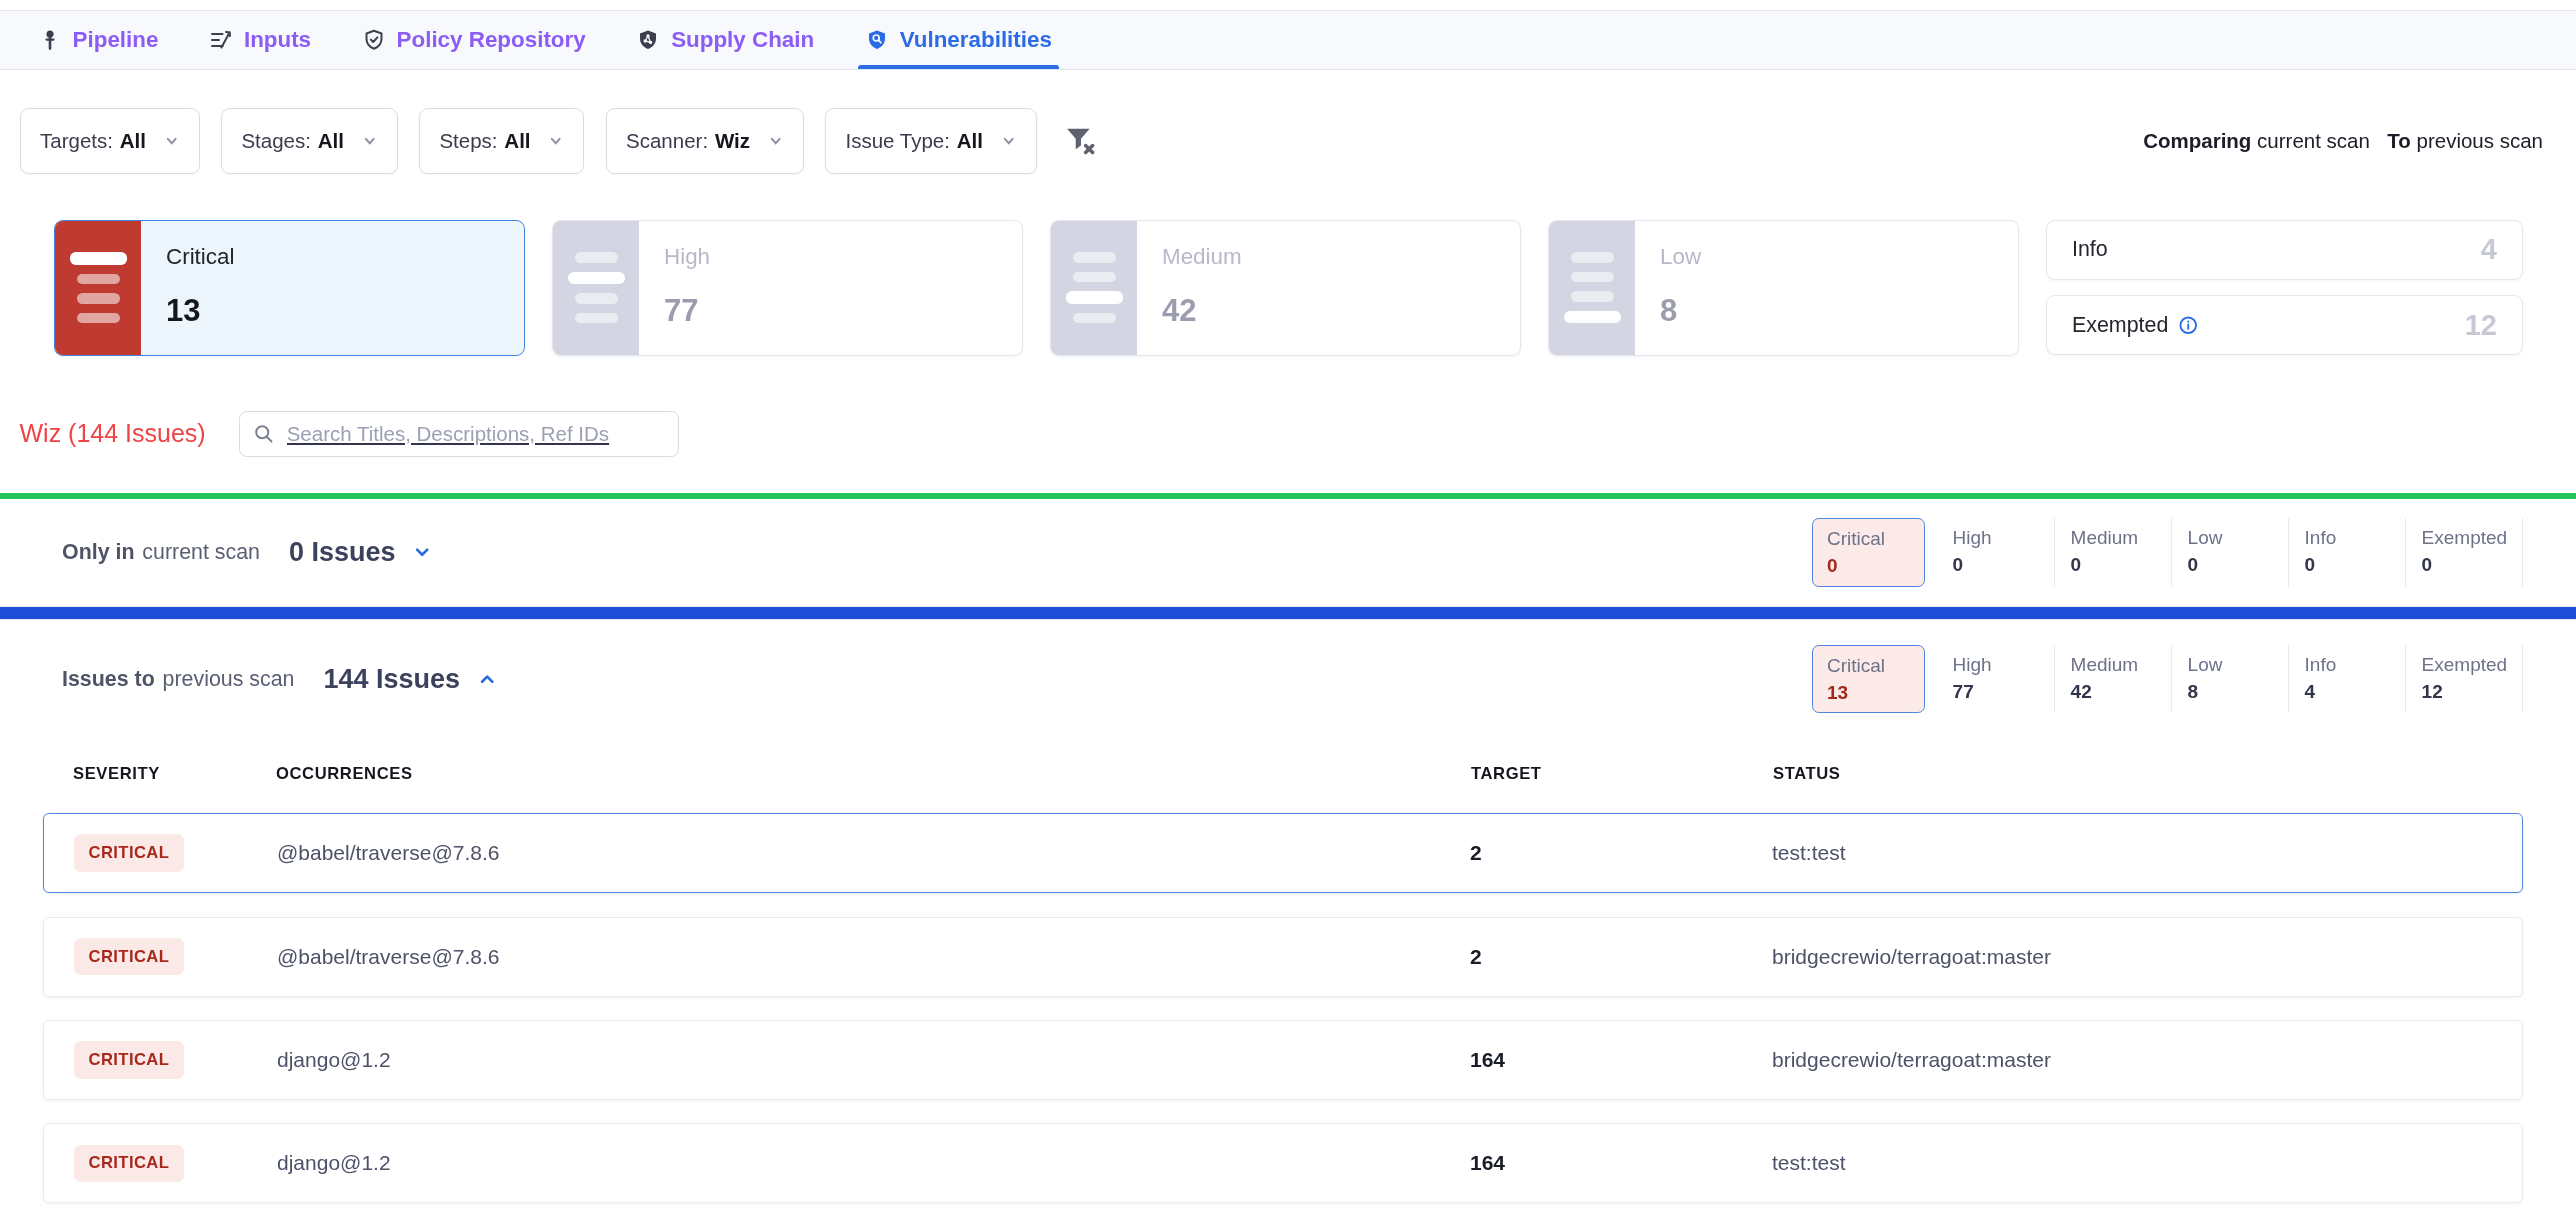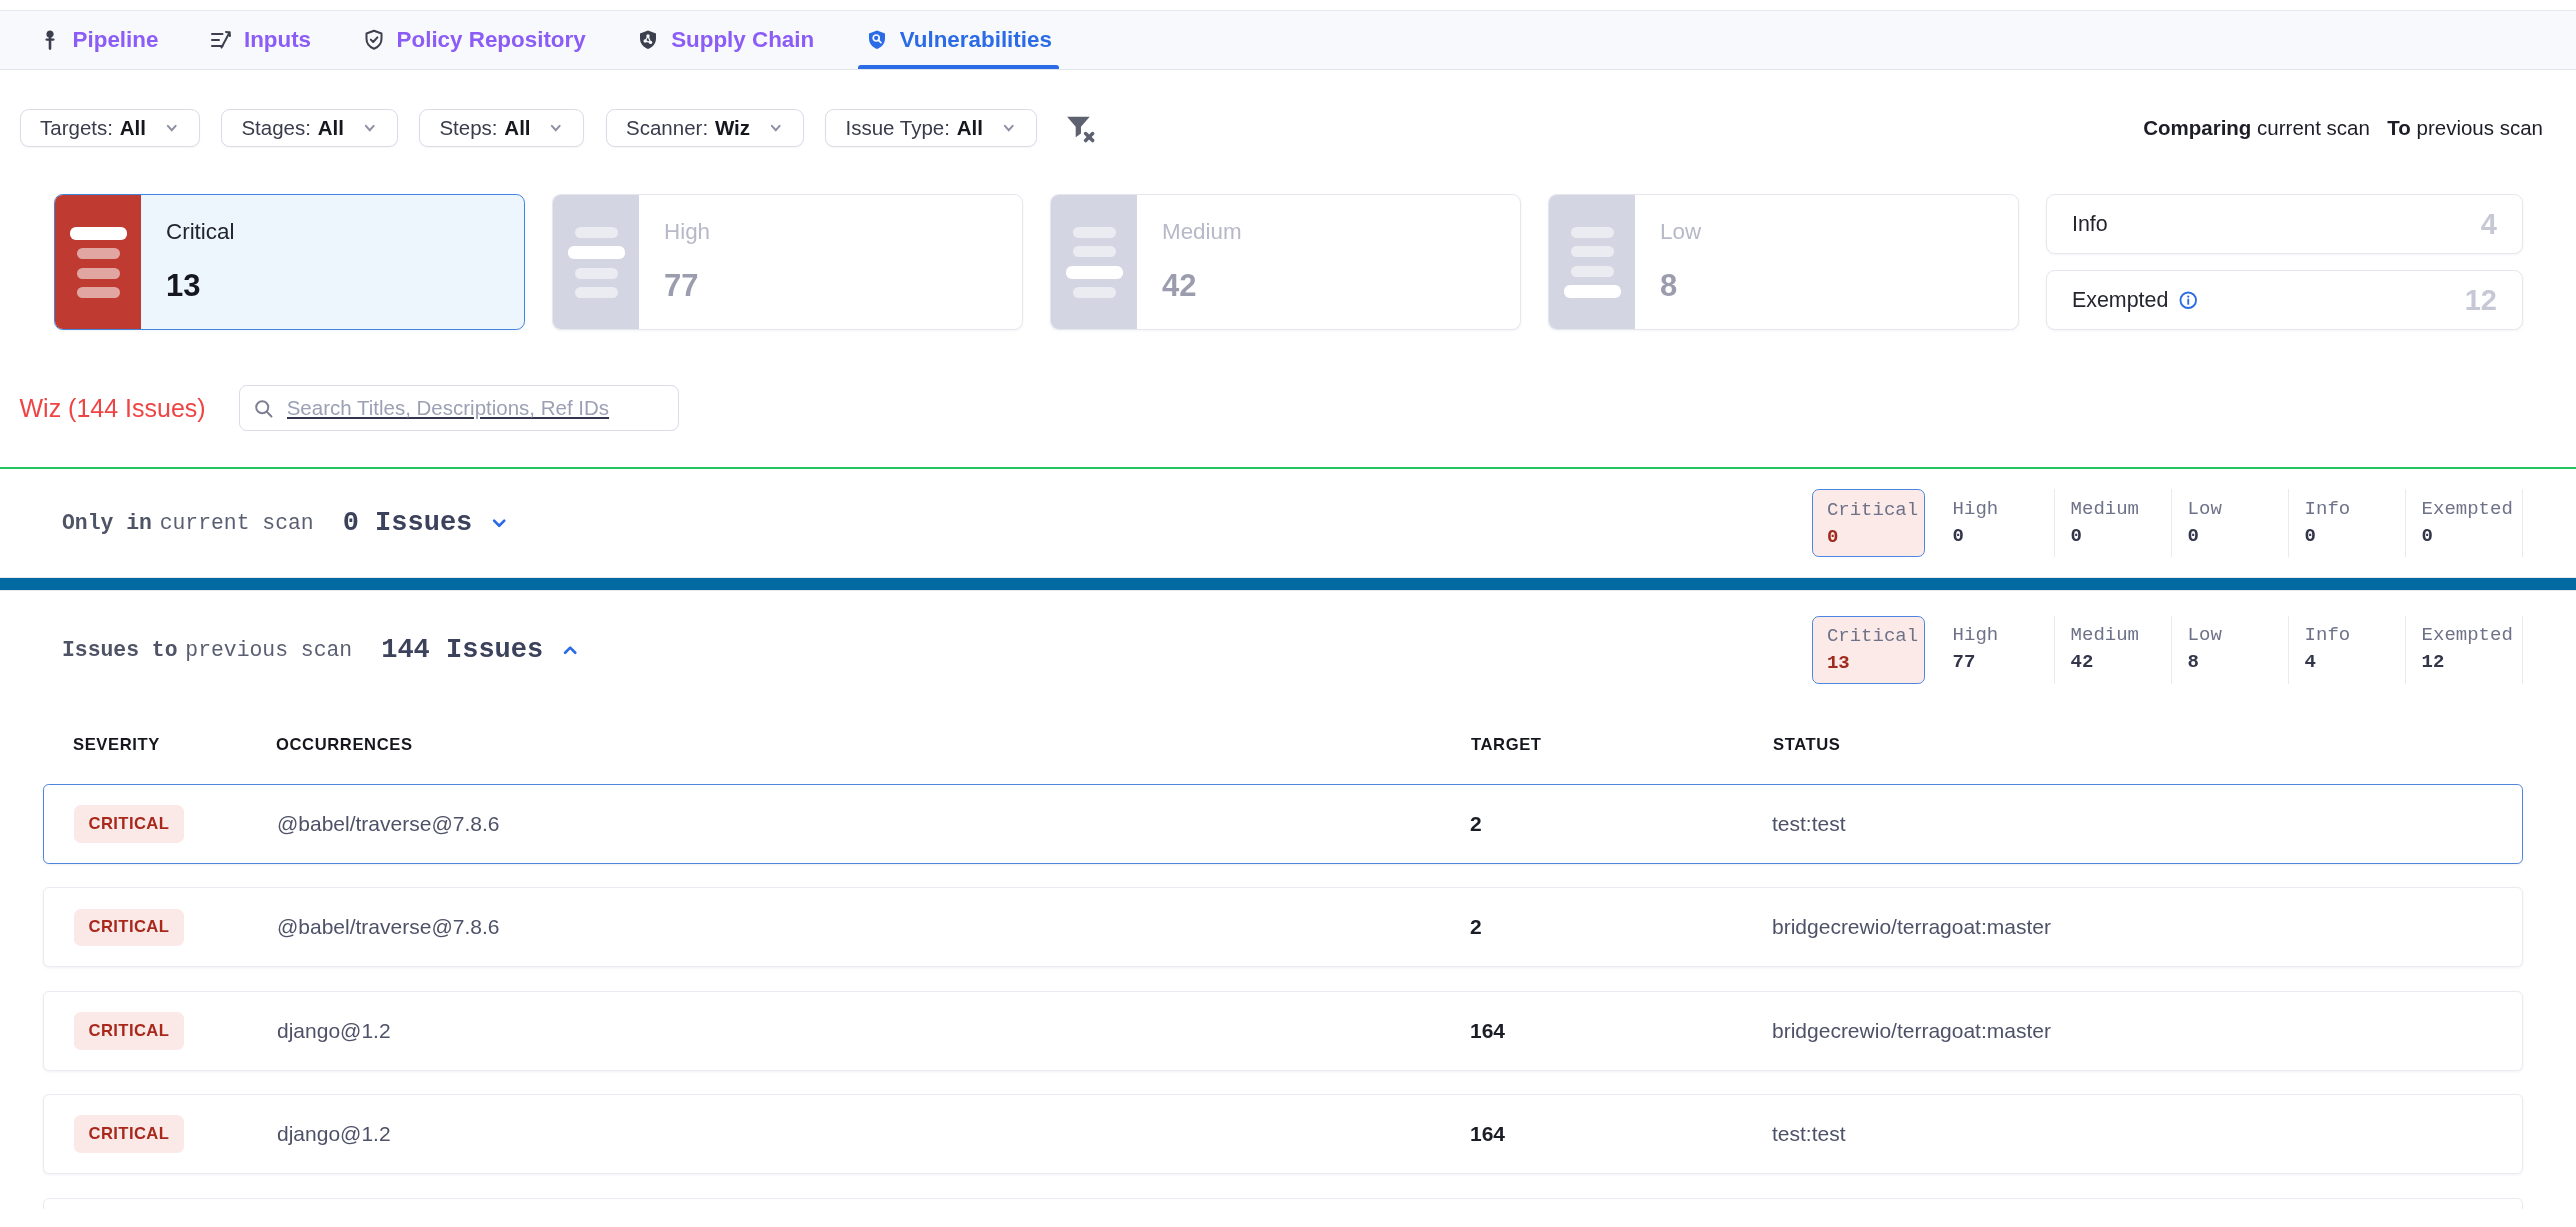--- a/index.html
+++ b/index.html
@@ -15,21 +15,21 @@
     position:relative; cursor:pointer; padding:0 2.9px; }
   .tab .ticon { color:#3c3f4e; }
   .tab[data-active="true"] { color:#2b6be6; }
   .tab[data-active="true"] .ticon { color:#2b6be6; }
   .tab[data-active="true"]::after { content:""; position:absolute; left:-3.9px; right:-3.9px; bottom:0;
     height:3.9px; background:#2b6be6; border-radius:2.9px 2.9px 0 0; }
 
   
   .filter-row { display:flex; align-items:center; margin-top:38px; padding:0 33px 0 19.5px; gap:21.4px; }
   .filters { display:flex; gap:21.4px; align-items:center; }
-  .filter-btn { display:flex; align-items:center; height:38px; padding:0 17.5px 0 19.5px; background:#fff;
+  .filter-btn { display:flex; align-items:center; height:66px; padding:0 17.5px 0 19.5px; background:#fff;
     border:1px solid #d9dbe7; border-radius:8.8px; font-size:20.5px; cursor:pointer; box-shadow:0 1px 1.9px rgba(25,30,50,.04); }
   .f-label { color:#3a3c4c; }
   .f-value { color:#15161e; font-weight:700; margin-left:6.8px; }
   .filter-btn .chev { margin-left:15.6px; }
   .clear-filter { background:none; border:none; cursor:pointer; padding:3.9px; }
   .comparing { margin-left:auto; font-size:20.5px; color:#1c1d26; white-space:nowrap; }
   .comparing b { font-weight:700; }
   .comparing .sp { margin-left:11.7px; }
 
   
@@ -60,21 +60,21 @@
   
   .results-row { display:flex; align-items:center; gap:33px; padding:55px 0 36px 19.5px; }
   .results-title { font-size:25px; font-weight:400; color:#ef4444; }
   .search-wrap { position:relative; }
   .search-wrap .sicon { position:absolute; left:14.6px; top:12.7px; color:#7c7f92; }
   .search-input { width:440px; height:46px; border:1px solid #d9dbe7; border-radius:7.8px;
     padding:0 15.6px 0 47px; font-size:20.5px; color:#33364a; font-family:"Liberation Sans",sans-serif; outline:none;text-decoration:underline; }
   .search-input::placeholder { color:#9ca0b4; }
 
   
-  .sections { background:#0369a1; border-top:2px solid #22c55e;font-family:Liberation Mono, monospace; }
+  .sections { background:#1d4ed8; border-top:6px solid #22c55e; }
   .scan-section { background:#fff; display:flex; align-items:center; justify-content:space-between;
     padding:19.5px 53px 19.5px 62px; border-bottom:1px solid #e8eaf1; }
   .scan-section + .scan-section { margin-top:11.7px; border-top:1px solid #e8eaf1; }
   .scan-section:last-child { border-bottom:none; padding-top:25px; padding-bottom:1.9px; }
   .sec-left { display:flex; align-items:center; cursor:pointer; }
   .sec-prefix { font-size:21.4px; font-weight:700; color:#4f5366; }
   .sec-scope { font-size:21.4px; color:#5a5e72; margin-left:7.8px; }
   .sec-count { font-size:27px; font-weight:700; color:#3d425c; margin-left:29px; }
   .sec-chev { margin-left:15.6px; color:#2b6be6; }
   .sec-chev[data-open="true"] svg { transform:rotate(180deg); }

